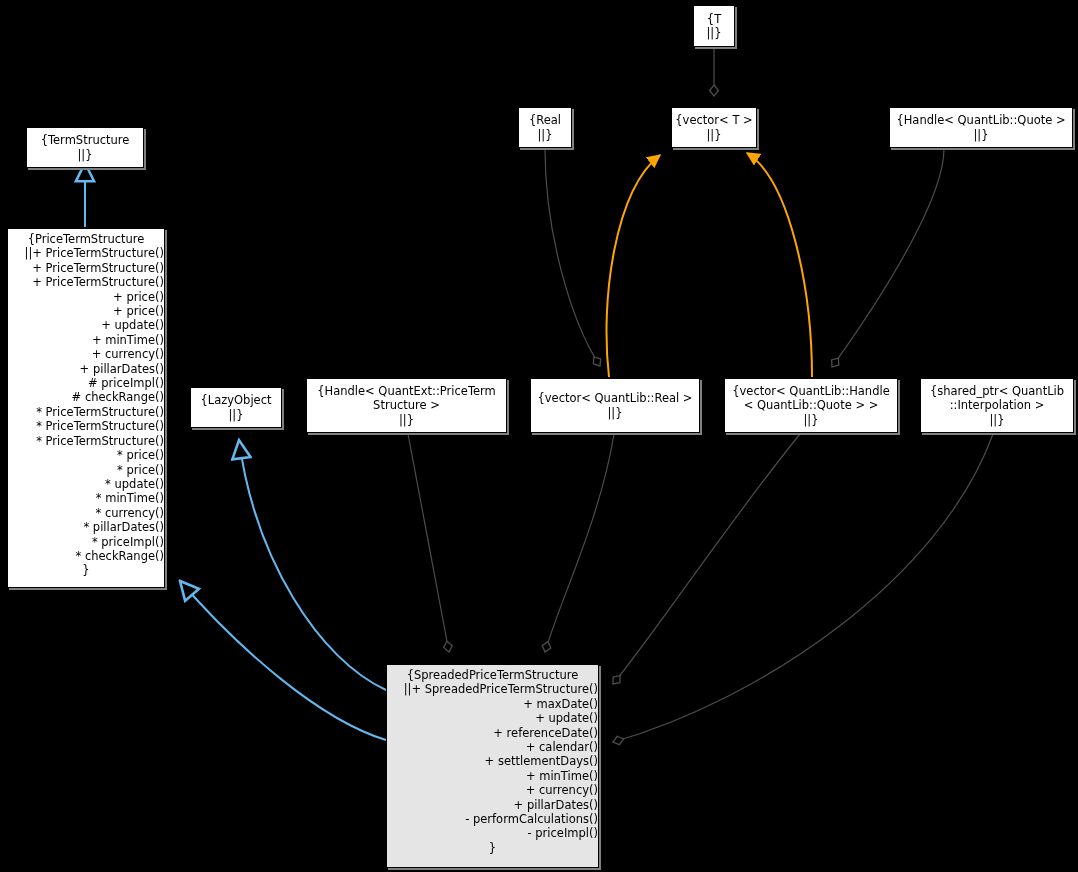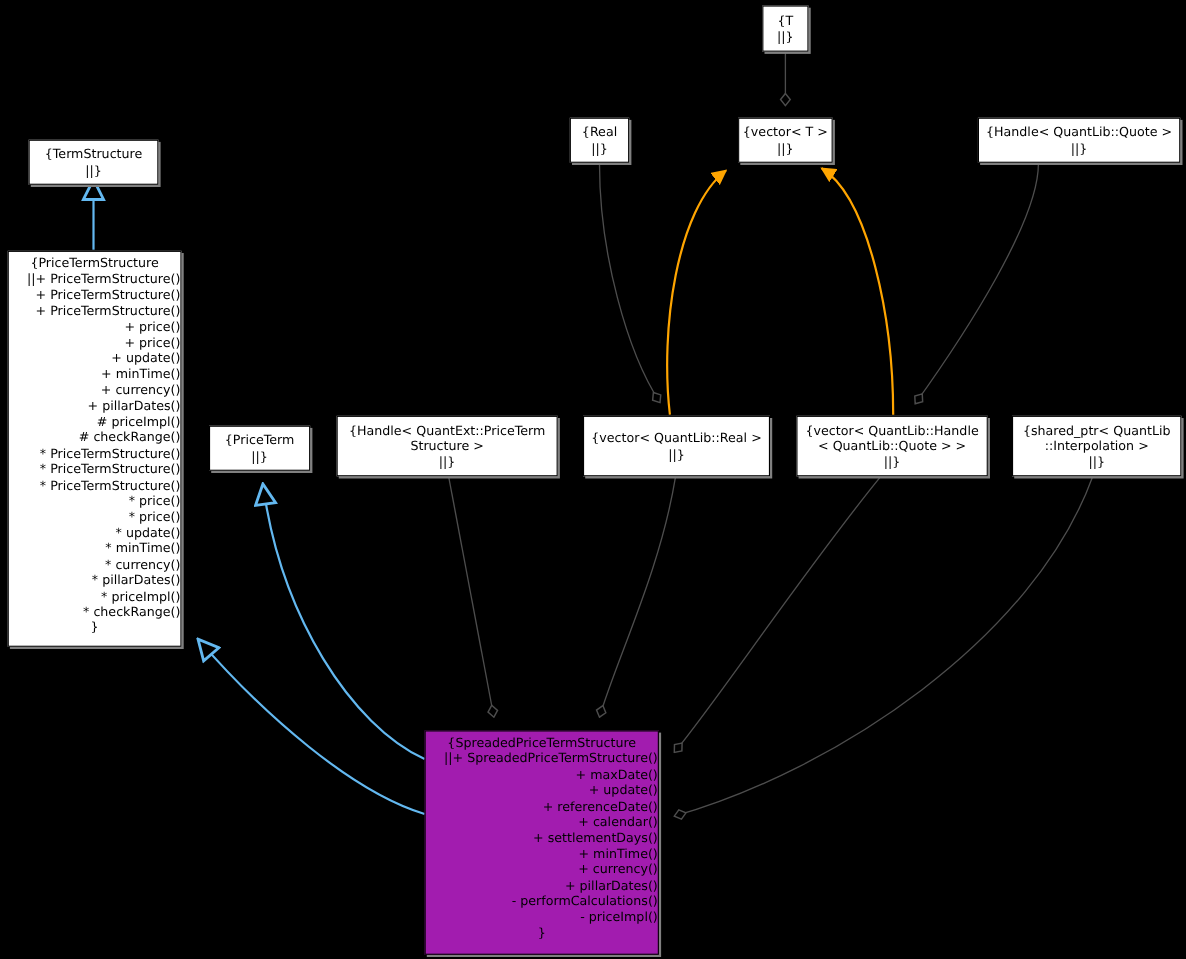--- a/index.html
+++ b/index.html
@@ -30,21 +30,21 @@
     background: #ffffff;
     border: 1px solid #000000;
     box-shadow: 2px 2px 0 0 #808080;
     color: #000000;
     text-align: center;
     line-height: 14.4px;
     font-size: 11.5px;
     z-index: 5;
   }
   .node.filled {
-    background: #a21caf;
+    background: #e5e5e5;
   }
   .node .title {
     display: block;
     white-space: pre;
     text-align: center;
   }
   .node .members {
     display: block;
     text-align: right;
     padding-left: 4px;
@@ -175,21 +175,21 @@
 * update()
 * minTime()
 * currency()
 * pillarDates()
 * priceImpl()
 * checkRange()</span>
     <span class="tail">}</span>
   </div>
 
   <div class="node simple" style="left:190px; top:387px; width:92px; height:41px;">
-    <span class="title">{PriceTerm</span>
+    <span class="title">{LazyObject</span>
     <span class="tail">||}</span>
   </div>
 
   <div class="node simple" style="left:306px; top:378px; width:201px; height:55px;">
     <span class="title">{Handle&lt; QuantExt::PriceTerm
 Structure &gt;</span>
     <span class="tail">||}</span>
   </div>
 
   <div class="node simple" style="left:530px; top:378px; width:170px; height:55px;align-items:center;">

